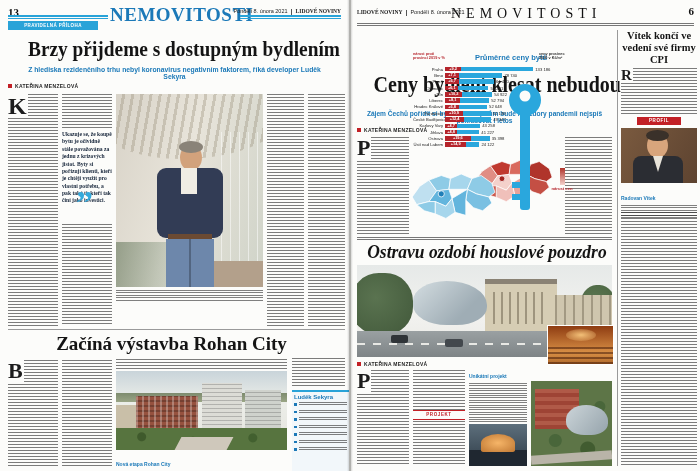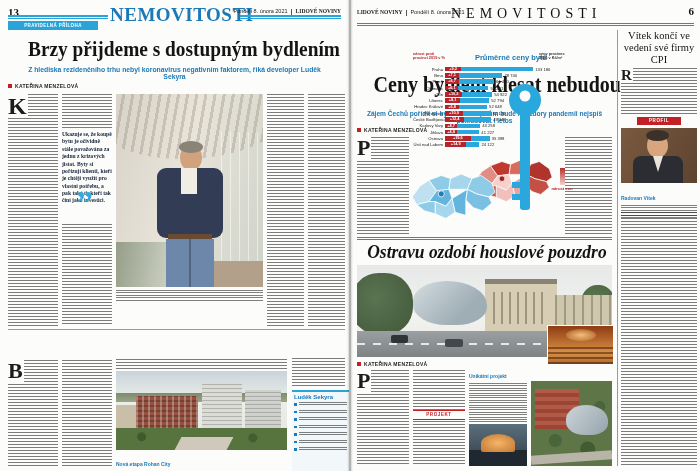--- a/index.html
+++ b/index.html
@@ -94,20 +94,21 @@
     <div class="abs" style="left:50px;top:145px;width:48px;height:48px;background:#6d87ab;
          background-image:linear-gradient(90deg,transparent 0 23px,rgba(0,0,0,.25) 23px 25px,transparent 25px);"></div>
   </div>
   <div class="abs txt-sm" style="left:116px;top:290px;width:147px;height:11px;"></div>
 
   <div class="abs txt" style="left:267px;top:94px;width:37px;height:232px;"></div>
   <div class="abs txt" style="left:308px;top:94px;width:37px;height:232px;"></div>
 
   <div class="abs" style="left:8px;top:329px;width:337px;height:1px;background:#9a9a9a;"></div>
 
+  <div class="abs headline" style="left:40px;top:333px;width:263px;font-size:19px;">Začíná výstavba Rohan City</div>
   <div class="abs txt" style="left:8px;top:360px;width:50px;height:106px;"></div>
   <div class="abs dropcap" style="left:8px;top:360px;font-size:22px;">B</div>
   <div class="abs txt" style="left:62px;top:360px;width:50px;height:106px;"></div>
   <div class="abs txt" style="left:116px;top:359px;width:171px;height:10px;"></div>
 
   <div class="abs" style="left:116px;top:371px;width:171px;height:79px;overflow:hidden;
        background:linear-gradient(#c9d4da 0%,#eceee9 38%,#e4e3dc 100%);">
     <div class="abs" style="left:0;top:22px;width:171px;height:9px;background:linear-gradient(#7d8b6e,#9aa585);"></div>
     <div class="abs" style="left:0;top:34px;width:20px;height:26px;background:#c9bfa8;"></div>
     <div class="abs" style="left:20px;top:25px;width:62px;height:36px;background:#96523f;
@@ -371,21 +372,21 @@
        radial-gradient(circle at 30% 70%,#49663a 0 6px,transparent 7px),
        radial-gradient(circle at 85% 30%,#49663a 0 5px,transparent 6px);">
     <div class="abs" style="left:4px;top:8px;width:44px;height:40px;background:#c9bfa4;
          background-image:repeating-linear-gradient(0deg,#9e4435 0 4px,#b05a48 4px 8px);"></div>
     <div class="abs" style="right:4px;top:24px;width:42px;height:30px;border-radius:55% 60% 45% 50%;
          background:linear-gradient(130deg,#ccd5d9,#95a3ab);"></div>
     <div class="abs" style="left:0;bottom:4px;width:100%;height:9px;background:#b9b4a8;transform:rotate(-4deg);"></div>
   </div>
 
   <div class="abs" style="left:266px;top:30px;width:1px;height:436px;background:#999;"></div>
-  <div class="abs serif" style="left:270px;top:30px;width:76px;text-align:center;font-weight:normal;font-size:10.5px;line-height:1.15;color:#141414;">Vítek končí ve vedení své firmy CPI</div>
+  <div class="abs serif" style="left:270px;top:30px;width:76px;text-align:center;font-weight:bold;font-size:10.5px;line-height:1.15;color:#141414;">Vítek končí ve vedení své firmy CPI</div>
   <div class="abs txt" style="left:270px;top:68px;width:76px;height:46px;"></div>
   <div class="abs dropcap" style="left:270px;top:68px;font-size:15px;">R</div>
   <div class="abs redlabel" style="left:286px;top:117px;width:44px;">PROFIL</div>
 
   <div class="abs" style="left:270px;top:128px;width:76px;height:55px;overflow:hidden;
        background:linear-gradient(120deg,#7a5a3f,#5d4330);">
     <div class="abs" style="left:26px;top:5px;width:21px;height:25px;border-radius:50%;background:#d8a57c;"></div>
     <div class="abs" style="left:25px;top:2px;width:23px;height:11px;border-radius:50%;background:#3a312a;"></div>
     <div class="abs" style="left:12px;top:28px;width:50px;height:27px;border-radius:8px 8px 0 0;background:#2b2d33;"></div>
     <div class="abs" style="left:32px;top:28px;width:10px;height:16px;background:#e8e4da;clip-path:polygon(0 0,100% 0,50% 100%);"></div>

